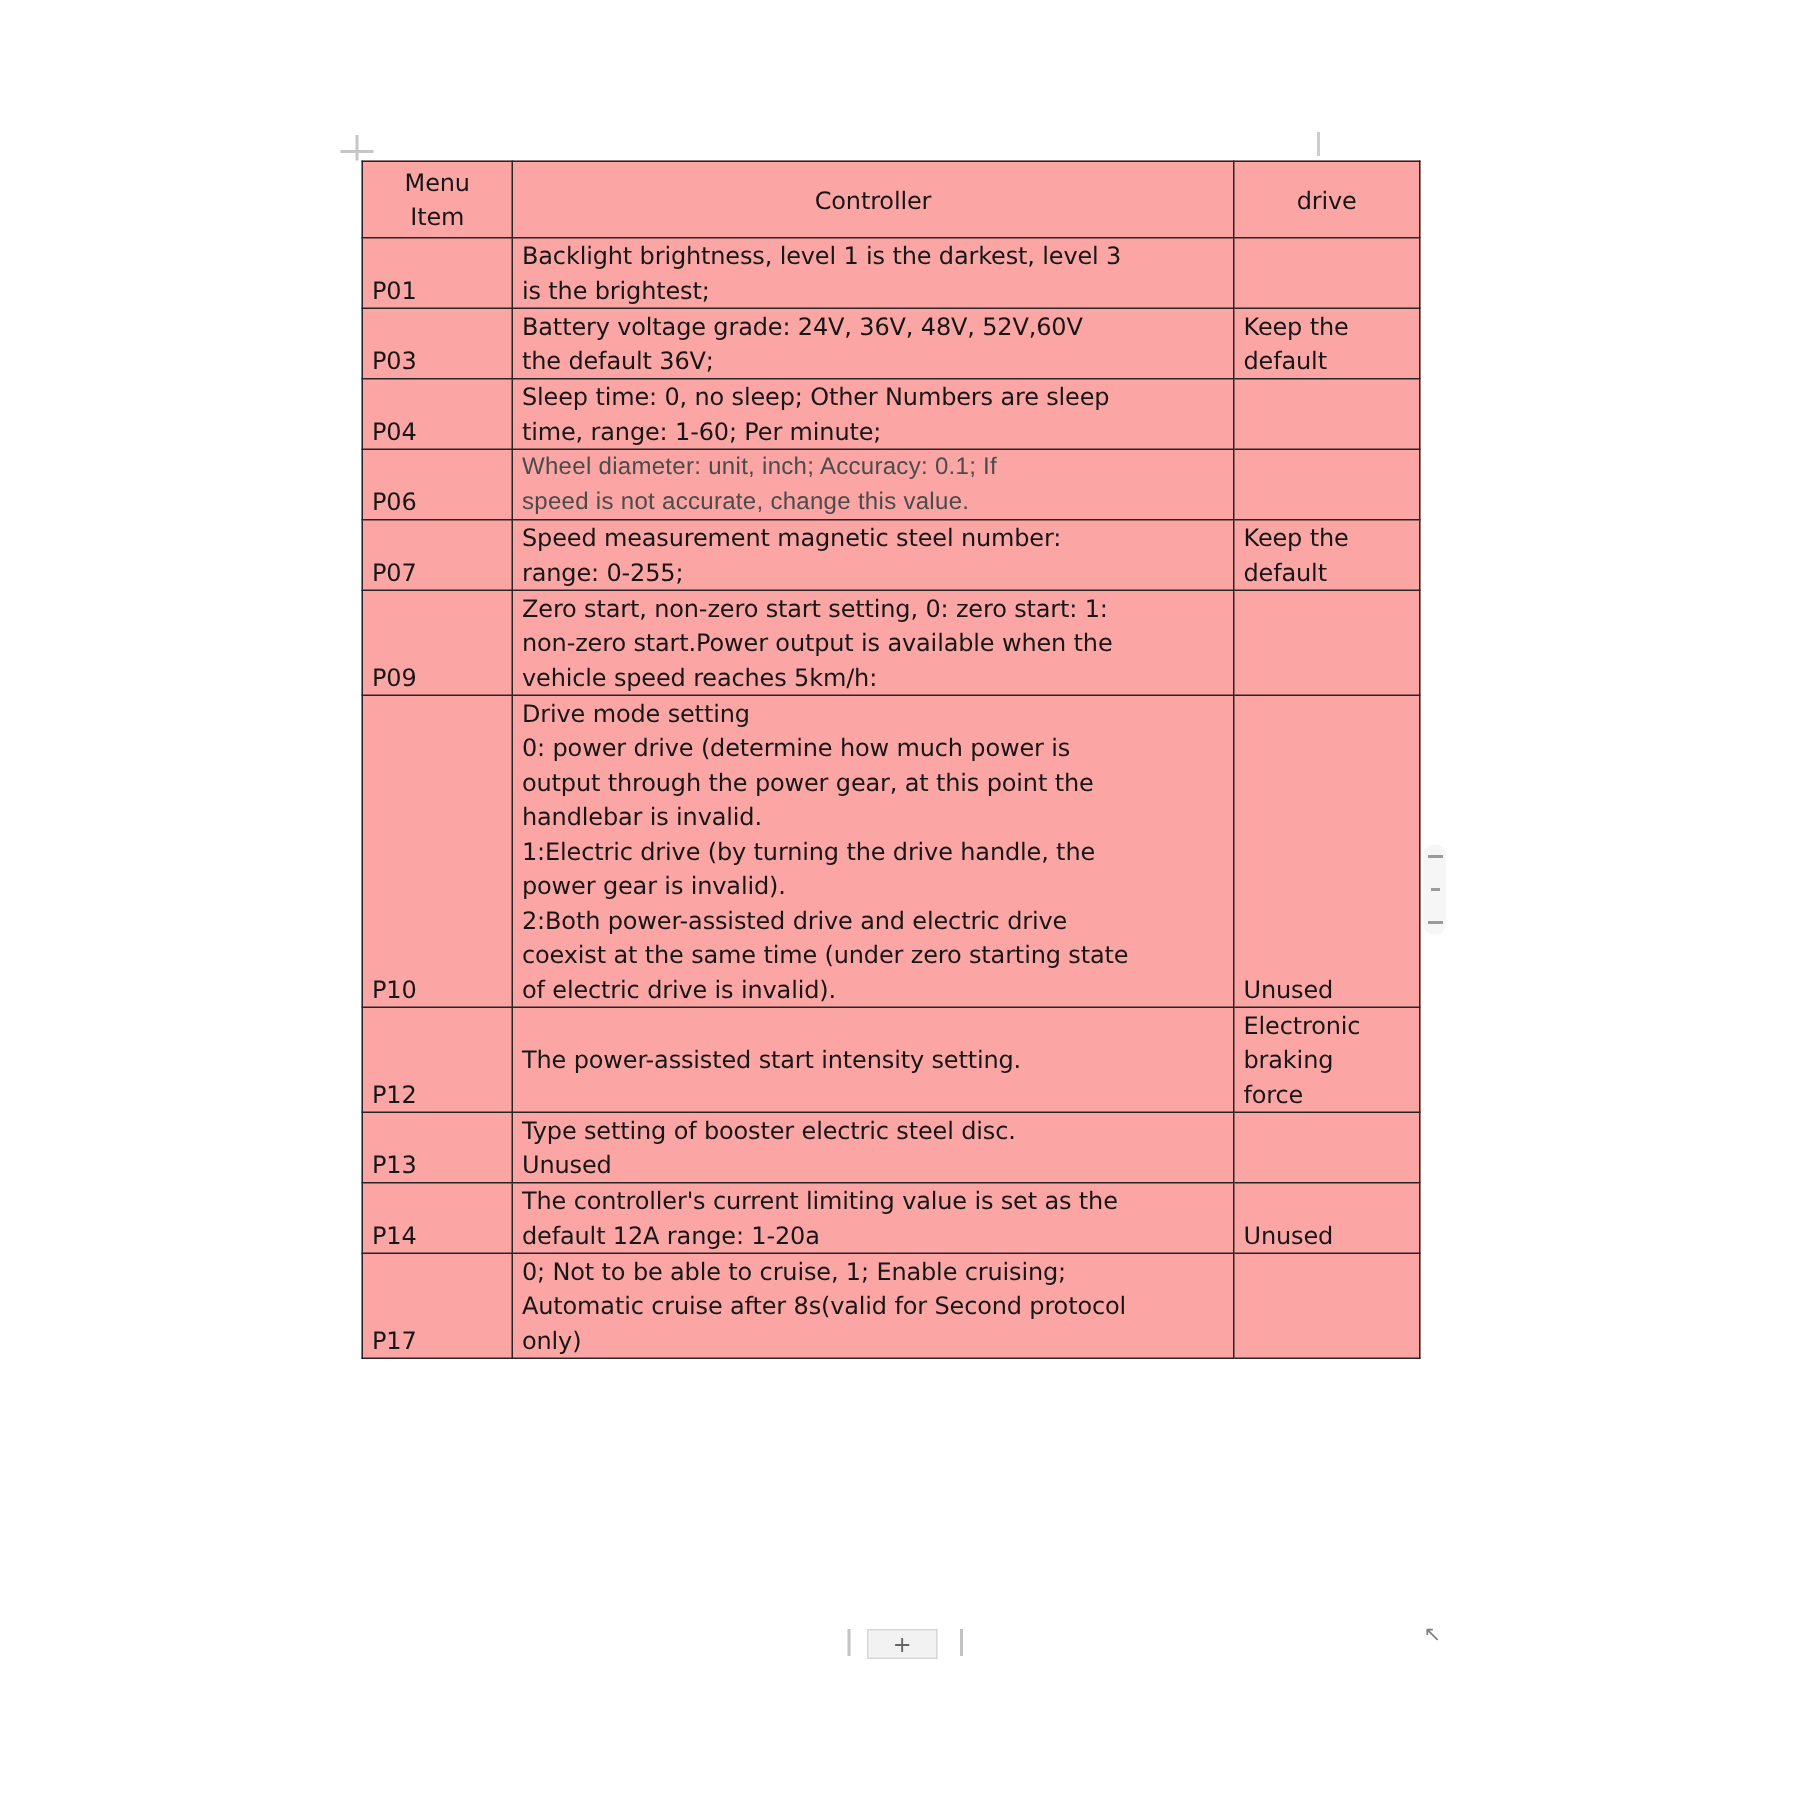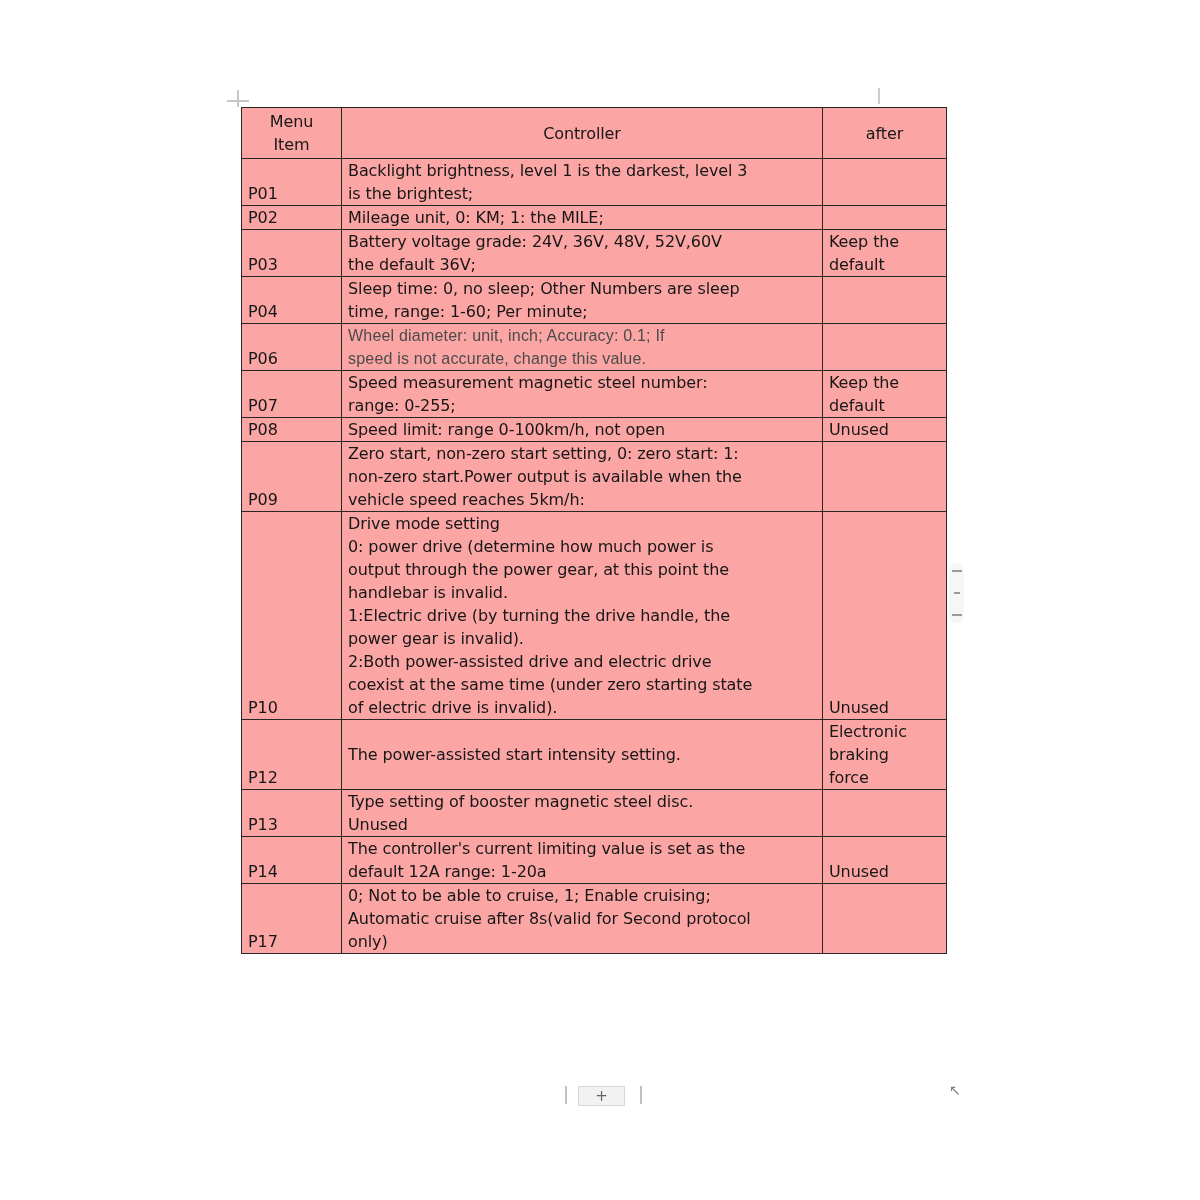--- a/index.html
+++ b/index.html
@@ -71,33 +71,28 @@
   <colgroup>
     <col class="c-item">
       <col class="c-desc">
       <col class="c-note">
   </colgroup>
   <thead>
     <tr>
       <th class="cell">Menu
 Item</th>
       <th class="cell">Controller</th>
-      <th class="cell">after</th>
+      <th class="cell">drive</th>
     </tr>
   </thead>
   <tbody>
       <tr>
         <td class="cell item-cell">P01</td>
         <td class="cell desc-cell">Backlight brightness, level 1 is the darkest, level 3
 is the brightest;</td>
-        <td class="cell note-cell"></td>
-      </tr>
-      <tr>
-        <td class="cell item-cell">P02</td>
-        <td class="cell desc-cell">Mileage unit, 0: KM; 1: the MILE;</td>
         <td class="cell note-cell"></td>
       </tr>
       <tr>
         <td class="cell item-cell">P03</td>
         <td class="cell desc-cell">Battery voltage grade: 24V, 36V, 48V, 52V,60V
 the default 36V;</td>
         <td class="cell note-cell">Keep the
 default</td>
       </tr>
       <tr>
@@ -111,25 +106,20 @@
         <td class="cell desc-cell muted">Wheel diameter: unit, inch; Accuracy: 0.1; If
 speed is not accurate, change this value.</td>
         <td class="cell note-cell"></td>
       </tr>
       <tr>
         <td class="cell item-cell">P07</td>
         <td class="cell desc-cell">Speed measurement magnetic steel number:
 range: 0-255;</td>
         <td class="cell note-cell">Keep the
 default</td>
-      </tr>
-      <tr>
-        <td class="cell item-cell">P08</td>
-        <td class="cell desc-cell">Speed limit: range 0-100km/h, not open</td>
-        <td class="cell note-cell">Unused</td>
       </tr>
       <tr>
         <td class="cell item-cell">P09</td>
         <td class="cell desc-cell">Zero start, non-zero start setting, 0: zero start: 1:
 non-zero start.Power output is available when the
 vehicle speed reaches 5km/h:</td>
         <td class="cell note-cell"></td>
       </tr>
       <tr>
         <td class="cell item-cell">P10</td>
@@ -146,21 +136,21 @@
       </tr>
       <tr>
         <td class="cell item-cell">P12</td>
         <td class="cell desc-cell vmid">The power-assisted start intensity setting.</td>
         <td class="cell note-cell">Electronic
 braking
 force</td>
       </tr>
       <tr>
         <td class="cell item-cell">P13</td>
-        <td class="cell desc-cell">Type setting of booster magnetic steel disc.
+        <td class="cell desc-cell">Type setting of booster electric steel disc.
 Unused</td>
         <td class="cell note-cell"></td>
       </tr>
       <tr>
         <td class="cell item-cell">P14</td>
         <td class="cell desc-cell">The controller's current limiting value is set as the
 default 12A range: 1-20a</td>
         <td class="cell note-cell">Unused</td>
       </tr>
       <tr>

